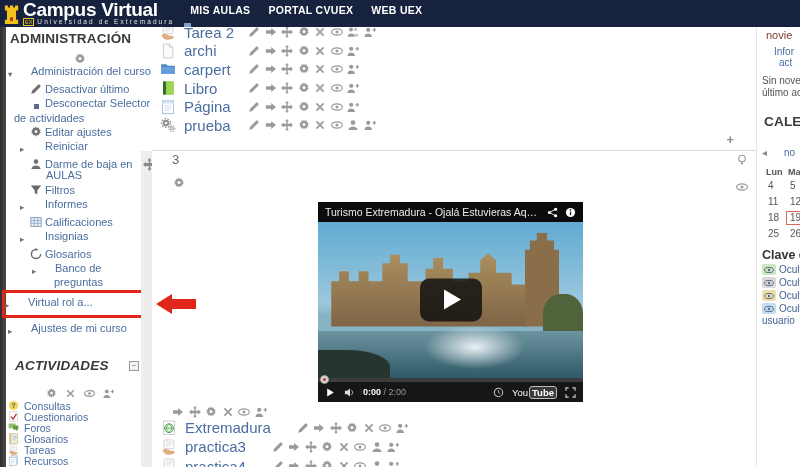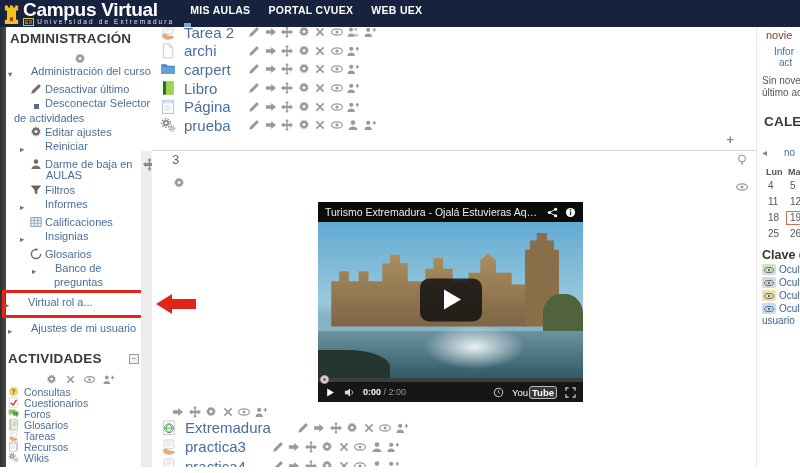--- a/index.html
+++ b/index.html
@@ -214,25 +214,25 @@
             </svg>
           </span><span class="tlabel">Glosarios</span></div>
         <div class="titem lvl2"><span class="icn">
             <span class="car" style="color:#6f6f6f">▸</span>
           </span><span class="tlabel">Banco de preguntas</span></div>
         <div class="titem lvl0 red-annot"><span class="icn">
             <span class="car" style="color:#6f6f6f">▸</span>
           </span><span class="tlabel">Virtual rol a...</span><span class="red-arrow"></span></div>
         <div class="titem lvl0"><span class="icn">
             <span class="car" style="color:#6f6f6f">▸</span>
-          </span><span class="tlabel">Ajustes de mi usuario</span></div>
+          </span><span class="tlabel">Ajustes de mi curso</span></div>
       </div>
 
     <div class="act-head">
-      <h2 class="blk-title" style="margin:0;">ACTIVIDADES</h2>
+      <h2 class="blk-title" style="margin:7px;font-style:italic;">ACTIVIDADES</h2>
       <span class="winctl" id="act-winctl">
           <span class="wbox">−</span>
           <span class="wbox">◂</span>
         </span>
     </div>
     <div id="act-hdr" class="hdr-icons"><span class="icn" style="width: 11px; height: 11px; flex: 0 0 11px;">
           <svg viewBox="0 0 12 12">
             <path d="M6 .2l.9 1.7 1.9-.5.1 1.9 1.9.6-1.1 1.6 1.1 1.6-1.9.6-.1 1.9-1.9-.5L6 10.8 5.1 9.1l-1.9.5-.1-1.9-1.9-.6 1.1-1.6L1.2 4l1.9-.6.1-1.9 1.9.5z" fill="#9a9a9a"></path>
             <circle cx="6" cy="5.5" r="1.5" fill="#fff"></circle>
           </svg>

